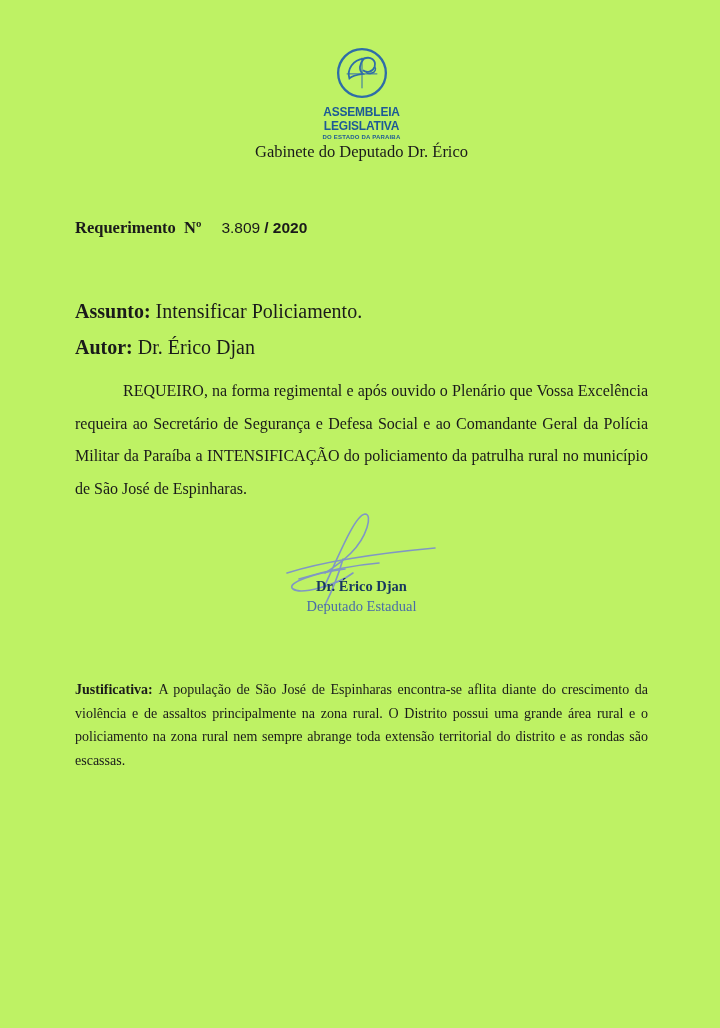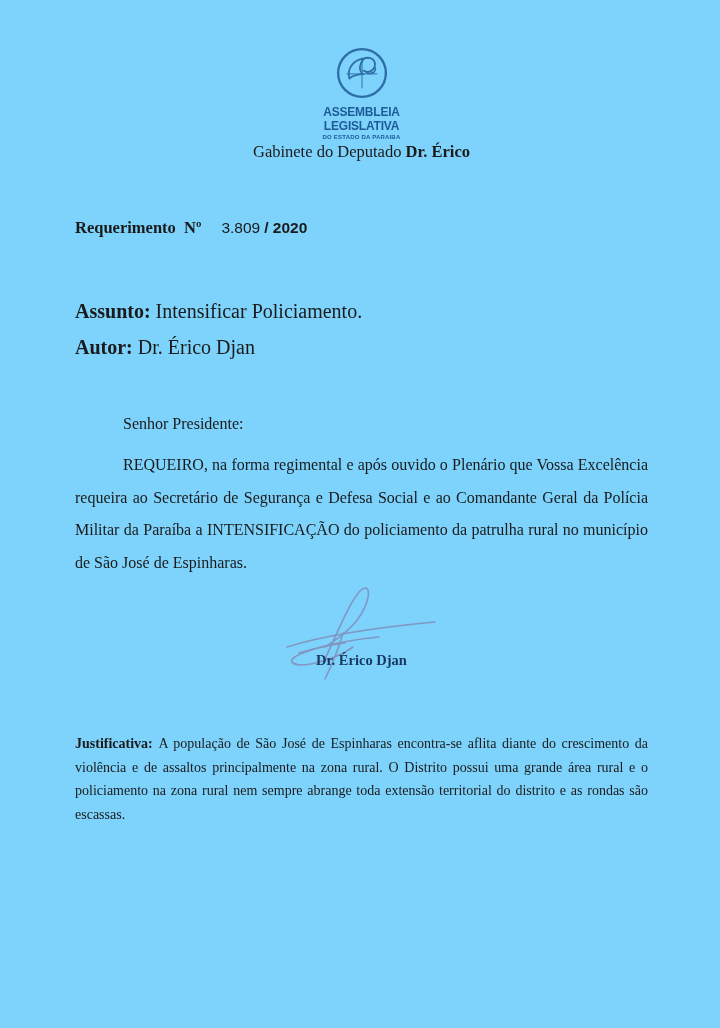--- a/index.html
+++ b/index.html
@@ -2,21 +2,21 @@
 <html><head>
 <meta charset="utf-8">
 <style>
   * { margin: 0; padding: 0; box-sizing: border-box; }
   html, body { background: #ffffff; }
   .page {
     position: relative;
     width: 720px;
     height: 1028px;
     margin: 0 auto;
-    background: #7dd3fc;
+    background: #bef264;
     font-family: "Liberation Serif", serif;
     color: #1a1a1a;
     overflow: hidden;
   }
   .content { padding: 0 72px 0 75px; }
 
   
   .letterhead { text-align: center; padding-top: 46px; }
   .logo-wrap { display: inline-block; line-height: 0; }
   .org-name {
@@ -32,21 +32,21 @@
   .org-sub {
     font-family: "Liberation Sans", sans-serif;
     font-weight: bold;
     font-size: 6px;
     letter-spacing: 0.2px;
     color: #1d5a96;
     margin-top: 2px;
   }
   .house-line { font-size: 13.5px; margin-top: 8px; }
   .office-line { font-size: 16.5px; margin-top: 2px; }
-  .office-line b { font-weight: bold; margin-top: 27px; }
+  .office-line b { font-weight: normal; margin-top: 27px; }
 
   
   .req-line { margin-top: 56px; font-size: 16.5px; }
   .req-label { font-weight: bold; }
   .req-number {
     font-family: "Liberation Sans", sans-serif;
     font-size: 15.5px;
     margin-left: 20px;
   }
   .req-year {
@@ -133,36 +133,36 @@
       <span class="req-label">Requerimento&nbsp; Nº</span><span class="req-number">3.809</span><span class="req-year">/ 2020</span>
     </div>
 
     <div class="meta-line meta-subject">
       <span class="meta-label">Assunto:</span><span>&nbsp;Intensificar Policiamento.</span>
     </div>
     <div class="meta-line meta-author">
       <span class="meta-label">Autor:</span><span>&nbsp;Dr. Érico Djan</span>
     </div>
 
-    <div class="salutation">Senhor Presidente:</div>
     <div class="body-paragraph">REQUEIRO, na forma regimental e após ouvido o Plenário que Vossa Excelência requeira ao Secretário de Segurança e Defesa Social e ao Comandante Geral da Polícia Militar da Paraíba a INTENSIFICAÇÃO do policiamento da patrulha rural no município de São José de Espinharas.</div>
     <div class="place-date">
     </div>
 
     <div class="sig-block">
       <svg class="sig-scrawl" width="170" height="100" viewBox="0 0 170 100">
         <g fill="none" stroke="#8097c4" stroke-width="1.6" stroke-linecap="round">
           <path d="M48 78 C 62 48, 78 8, 88 7 C 96 7, 90 30, 74 46 C 64 56, 54 62, 48 66"></path>
           <path d="M10 66 C 48 54, 104 46, 158 41"></path>
           <path d="M22 72 C 48 64, 78 58, 102 56"></path>
           <path d="M68 62 C 38 66, 8 76, 16 82 C 24 88, 60 78, 76 66"></path>
           <path d="M66 52 C 62 66, 55 84, 48 98"></path>
         </g>
       </svg>
       <div class="sig-name">Dr. Érico Djan</div>
+      <div class="sig-title">Deputado Estadual</div>
     </div>
 
     <div class="just-paragraph">
       <span class="just-label">Justificativa:</span><span>&nbsp;A população de São José de Espinharas encontra-se aflita diante do crescimento da violência e de assaltos principalmente na zona rural. O Distrito possui uma grande área rural e o policiamento na zona rural nem sempre abrange toda extensão territorial do distrito e as rondas são escassas.</span>
     </div>
 
   </div>
 </div>
 
 </body></html>

